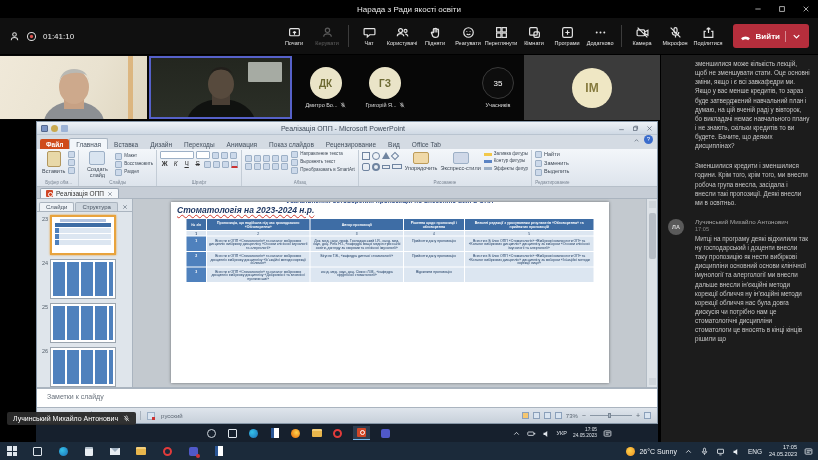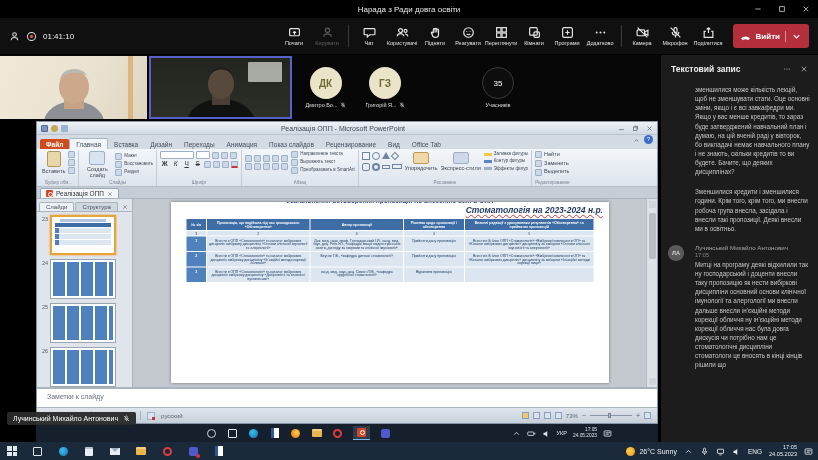--- a/index.html
+++ b/index.html
@@ -110,21 +110,21 @@
   .mini-title { height:3px; margin:2px 8px 1px; background:#b3c4e0; }
   .mini-head { height:4px; margin:0 3px; background:#3e6da5; }
   .mini-rowline { height:5px; margin:1px 3px 0; background:#dce6f1; border-left:4px solid #4f81bd; }
   .mini-grid { position:absolute; inset:2px; background:
      repeating-linear-gradient(90deg,#4f81bd 0 12px,#ffffff 12px 14px),
      repeating-linear-gradient(#6e95c4 0 9px,rgba(255,255,255,.5) 9px 11px); }
 
   .editor { flex:1; background:#c3c9cf; position:relative; }
   .slide { position:absolute; left:38px; top:3px; width:438px; height:181px; background:#fff; box-shadow:0 0 3px rgba(0,0,0,.45); overflow:hidden; padding:0 6px; }
   .slide-head { margin-top:-5px; text-align:center; font-size:6.5px; font-weight:bold; color:#2e4e8e; white-space:nowrap; overflow:hidden; text-decoration:underline wavy #d23b2f; }
-  .slide-sub { text-align:right; font-size:8.5px; font-weight:bold; font-style:italic; color:#1f3864; margin-top:1px; text-decoration:underline wavy #d23b2f; text-underline-offset:1px; }
+  .slide-sub { text-align:left; font-size:8.5px; font-weight:bold; font-style:italic; color:#1f3864; margin-top:1px; text-decoration:underline wavy #d23b2f; text-underline-offset:1px; }
   .slide-table-wrap { width:200%; transform:scale(.5); transform-origin:0 0; margin-top:3px; }
   .slide-table { width:96%; margin:0 auto; border-collapse:separate; border-spacing:2px; table-layout:fixed; }
   .slide-table th { background:#3e6da5; color:#fff; font-size:7px; font-weight:bold; padding:4px 2px; vertical-align:middle; text-align:center; }
   .slide-table td { background:#dce6f1; color:#17365d; font-size:7px; padding:4px 3px; vertical-align:top; text-align:center; }
   .slide-table td.num { background:#4f81bd; color:#fff; font-weight:bold; }
   .slide-table .numsrow td { padding:1px; font-size:6.5px; background:#dce6f1; color:#17365d; }
   .col1{width:4.5%} .col2{width:24%} .col3{width:21.5%} .col4{width:14%} .col5{width:30%}
   .vscroll { position:absolute; right:0; top:0; width:11px; height:100%; background:#dde2e7; border-left:1px solid #b3bcc5; }
   .vscroll .vthumb { position:absolute; left:2px; top:14px; width:7px; height:46px; background:#b7bec6; border-radius:2px; }
   .vscroll .varrow { position:absolute; left:2px; width:7px; height:7px; background:#cfd5db; }
@@ -203,21 +203,21 @@
   .sun { width:9px; height:9px; border-radius:50%; background:radial-gradient(circle at 40% 40%, #ffd24d, #ef8f1c); }
   .lang { font-size:6.5px; }
   .clock { font-size:5.6px; text-align:right; line-height:1.25; }
 </style>
 </head>
 <body>
 
 <div class="screen">
 
   <div class="titlebar">
-    <div class="tb-title">Нарада з Ради довга освіти</div>
+    <div class="tb-title">Нарада з Ради якості освіти</div>
     <div class="win-controls">
       <div class="wc">
           <svg viewBox="0 0 12 12">
             <path d="M2 6h8"></path>
           </svg>
         </div>
       <div class="wc">
           <svg viewBox="0 0 12 12">
             <rect x="2.5" y="2.5" width="7" height="7"></rect>
           </svg>
@@ -395,20 +395,23 @@
                 <rect x="4.6" y="1.5" width="2.8" height="5" rx="1.4"></rect>
                 <path d="M3 5.5a3 3 0 0 0 6 0M6 8.5v2M1.5 1.5l9 9"></path>
               </svg>
           </div>
         </div>
         <div class="ptile" style="left:472px;width:52px;">
           <div class="count-circle">35</div>
           <div class="plabel">
               <span>Учасників</span>
             </div>
+        </div>
+        <div class="presenter-tile">
+          <div class="avatar-circle av42">ІМ</div>
         </div>
       </div>
 
       <div class="share-area">
 
         <div class="ppt">
           <div class="ppt-titlebar">
             <div class="qat">
               <span class="qi qi-save"></span>
               <span class="qi qi-undo"></span>
@@ -791,33 +794,20 @@
           <span>Лучинський Михайло Антонович</span>
           <svg viewBox="0 0 12 12">
               <rect x="4.6" y="1.5" width="2.8" height="5" rx="1.4"></rect>
               <path d="M3 5.5a3 3 0 0 0 6 0M6 8.5v2M1.5 1.5l9 9"></path>
             </svg>
         </div>
       </div>
     </div>
 
     <div class="transcript">
-      <div class="tr-head">
-        <span class="tr-title">Текстовий запис</span>
-        <div class="tr-actions">
-          <svg viewBox="0 0 12 12">
-              <circle cx="2.5" cy="6" r=".9" class="f"></circle>
-              <circle cx="6" cy="6" r=".9" class="f"></circle>
-              <circle cx="9.5" cy="6" r=".9" class="f"></circle>
-            </svg>
-          <svg viewBox="0 0 12 12">
-              <path d="M2.5 2.5l7 7M9.5 2.5l-7 7"></path>
-            </svg>
-        </div>
-      </div>
       <div class="tr-body">
         <p class="tr-para">зменшилися може кількість лекцій, щоб не зменшувати стати. Оце основні зміни, якщо і є всі завкафедри ми. Якщо у вас менше кредитів, то зараз буде затверджений навчальний план і думаю, на цій вченій раді у вівторок, бо викладачі немає навчального плану і не знають, скільки кредитів то ви будете. Бачите, що деяких дисциплінах?</p>
         <p class="tr-para">Зменшилися кредити і зменшилися години. Крім того, крім того, ми внесли робоча група внесла, засідала і внесли такі пропозиції. Деякі внесли ми в освітньо.</p>
         <div class="tr-entry">
           <span class="tr-avatar">ЛА</span>
           <div class="tr-name">Лучинський Михайло Антонович</div>
           <div class="tr-time">17:05</div>
           <div class="tr-text">Митці на програму деякі відхилили так ну господарський і доценти внесли таку пропозицію як нести вибіркові дисципліни основний основи клінічної імунології та алергології ми внесли дальше внесли ін'єкційні методи корекції обличчя ну ін'єкційні методи корекції обличчя нас була довга дискусія чи потрібно нам це стоматологічні дисципліни стоматологи це вносять в кінці кінців рішили що</div>
         </div>
       </div>

